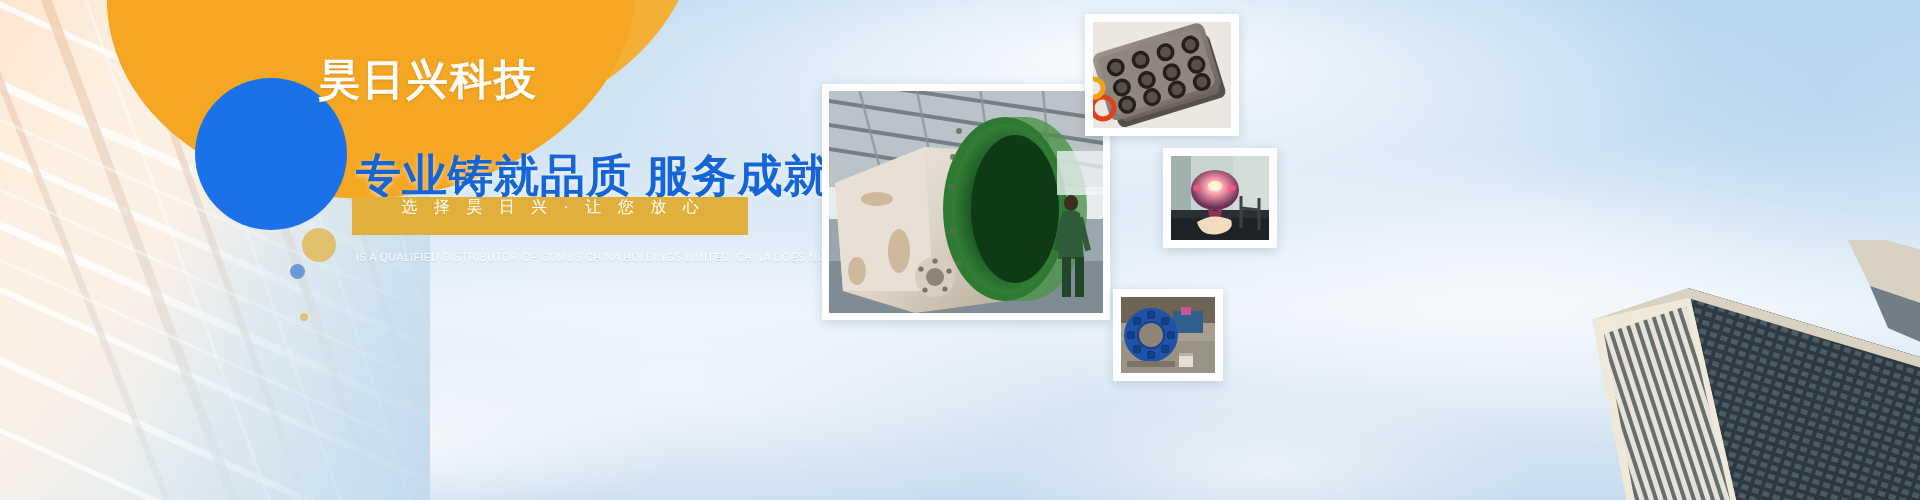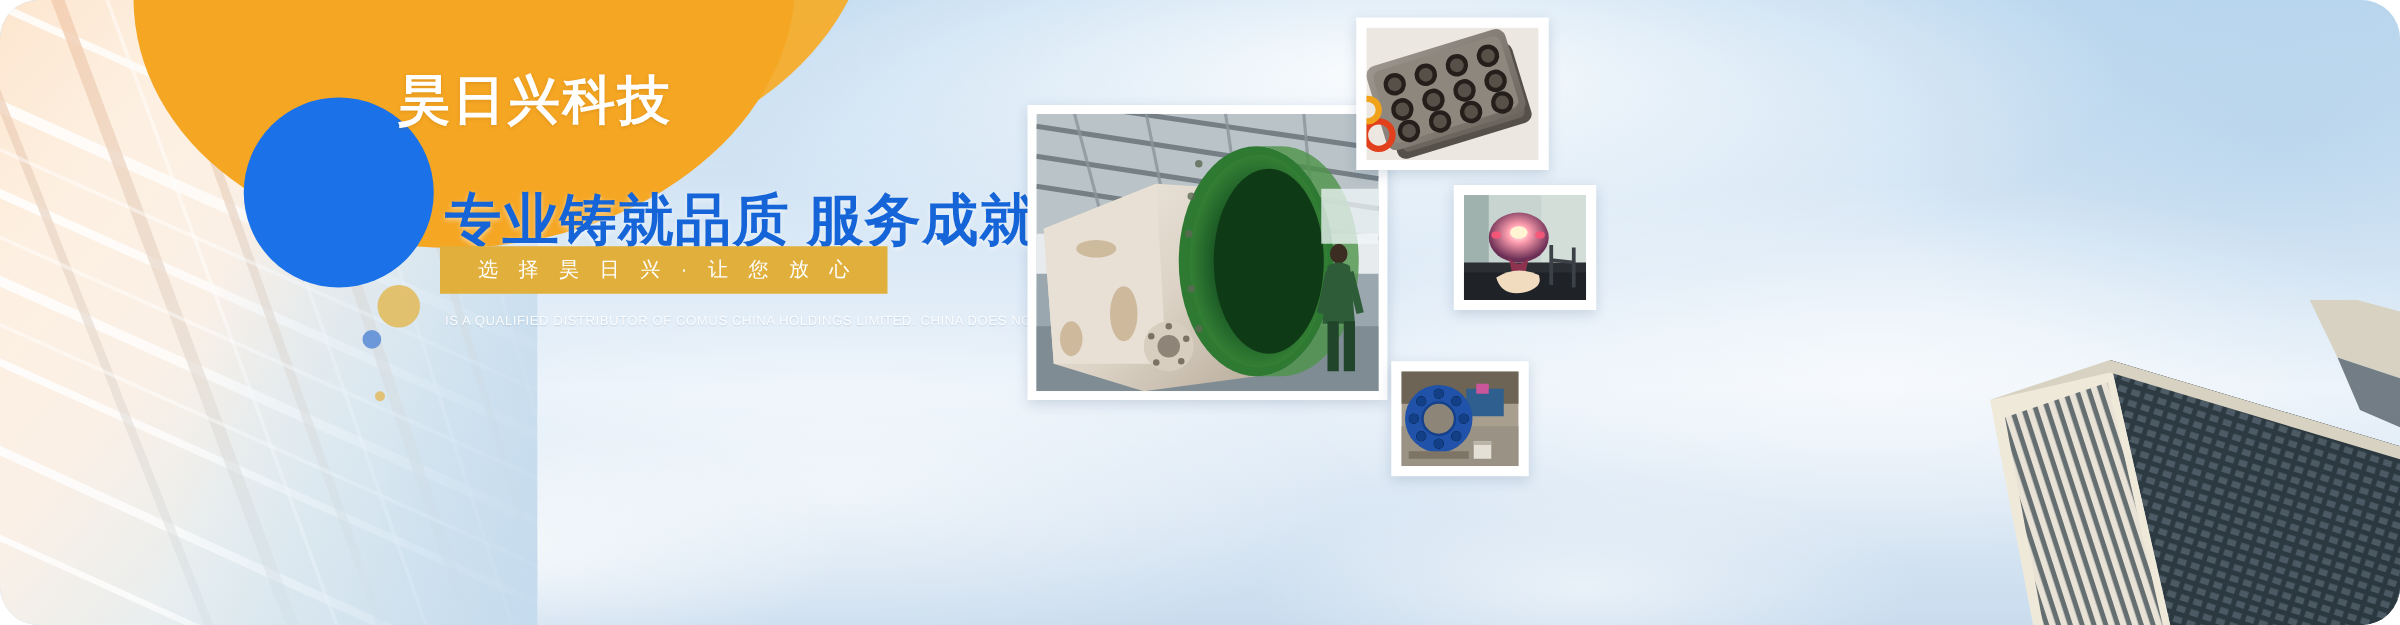--- a/index.html
+++ b/index.html
@@ -4,21 +4,20 @@
 <style>
   html,body{margin:0;padding:0;background:#fff;}
   body{font-family:"Liberation Sans","DejaVu Sans",sans-serif;}
 
   #banner{
     position:relative;
     width:1920px;
     height:500px;
     overflow:hidden;
     background:linear-gradient(175deg,#cfe2f2 0%,#d9e8f5 28%,#e3eef8 55%,#cfe0f0 80%,#bcd4e9 100%);
-    border-radius:31px;
   }
 
   
   .sky{position:absolute;inset:0;
     background:
       radial-gradient(ellipse 900px 260px at 58% 12%, rgba(255,255,255,.92) 0%, rgba(255,255,255,0) 65%),
       radial-gradient(ellipse 700px 220px at 78% 60%, rgba(255,255,255,.60) 0%, rgba(255,255,255,0) 70%),
       radial-gradient(ellipse 600px 200px at 35% 78%, rgba(255,255,255,.55) 0%, rgba(255,255,255,0) 70%),
       radial-gradient(ellipse 500px 300px at 95% 20%, rgba(173,206,233,.55) 0%, rgba(173,206,233,0) 70%),
       linear-gradient(180deg,#bcd8ef 0%,#dbe9f6 40%,#eaf2fa 62%,#c9dcee 100%);
@@ -62,22 +61,22 @@
   
   .brandname{position:absolute;left:318px;top:52px;
     color:#ffffff;font-size:42px;font-weight:bold;letter-spacing:2px;
     text-shadow:0 1px 3px rgba(150,90,0,.25);white-space:nowrap;}
 
   .headline{position:absolute;left:356px;top:146px;
     color:#1565d8;font-size:45px;font-weight:bold;letter-spacing:1px;white-space:nowrap;
     text-shadow:0 2px 4px rgba(255,255,255,.55);}
 
   .subbar{position:absolute;left:352px;top:197px;
-    width:358px;height:38px;background:#e0af3c;
-    display:flex;align-items:center;justify-content:center;}
+    width:396px;height:38px;background:#e0af3c;
+    display:flex;align-items:flex-start;justify-content:center;}
   .subbar span{color:#ffffff;font-size:16px;letter-spacing:6px;white-space:nowrap;
     padding-left:6px;}
 
   .legal{position:absolute;left:356px;top:248px;width:400px;
     color:#ffffff;font-size:10.5px;line-height:19px;letter-spacing:.45px;
     opacity:.92;text-shadow:0 1px 1px rgba(120,150,180,.35);}
   .legal div{white-space:nowrap;}
 
   
   .photo{position:absolute;background:#ffffff;box-shadow:0 3px 10px rgba(40,70,110,.18);}

